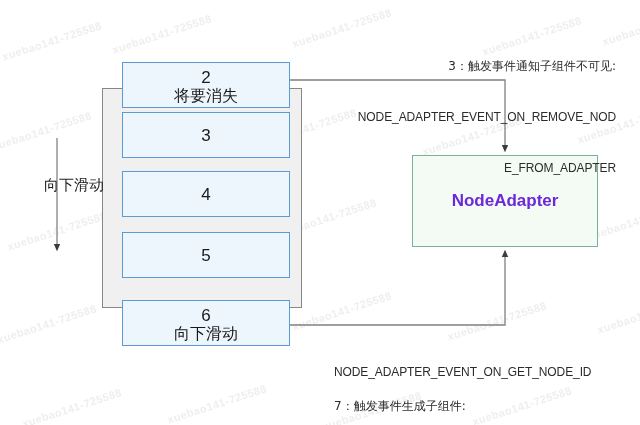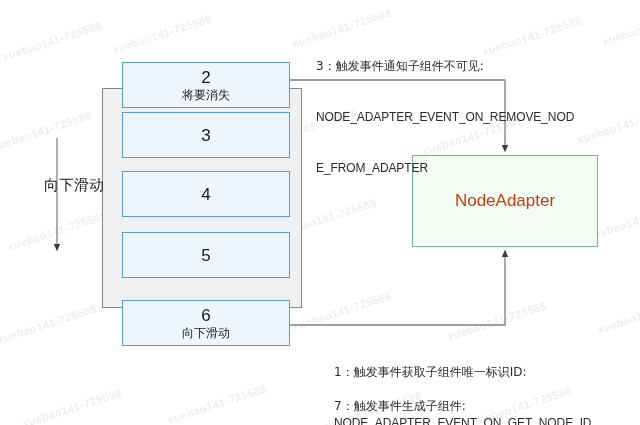--- a/index.html
+++ b/index.html
@@ -65,21 +65,21 @@
     justify-content: center;
   }
   .item-num {
     color: #1a1a1a;
     font-size: 17px;
     line-height: 19px;
     font-family: "Liberation Sans", "DejaVu Sans", sans-serif;
   }
   .item-sub {
     color: #1a1a1a;
-    font-size: 12px;
+    font-size: 16px;
     line-height: 15px;
     margin-top: 1px;
     font-family: "DejaVu Sans", "Liberation Sans", sans-serif;
   }
 
   #item-2 { left: 122px; top: 62px;  width: 168px; height: 46px; }
   #item-3 { left: 122px; top: 112px; width: 168px; height: 46px; }
   #item-4 { left: 122px; top: 171px; width: 168px; height: 46px; }
   #item-5 { left: 122px; top: 232px; width: 168px; height: 46px; }
   #item-6 { left: 122px; top: 300px; width: 168px; height: 46px; }
@@ -93,23 +93,24 @@
     height: 92px;
     box-sizing: border-box;
     background: #f4faf4;
     border: 1.6px solid #74b49b;
     display: flex;
     align-items: center;
     justify-content: center;
     z-index: 5;
   }
   .adapter-label {
-    color: #c2410c;
+    color: #6d28d9;
     font-size: 17px;
     font-family: "Liberation Sans", "DejaVu Sans", sans-serif;
+    font-weight: bold;
   }
 
   
   .connectors {
     position: absolute;
     left: 0; top: 0;
     width: 640px; height: 425px;
     z-index: 4;
     pointer-events: none;
   }
@@ -131,21 +132,21 @@
   
   .annotation {
     position: absolute;
     color: #2b2b2b;
     font-size: 12px;
     line-height: 17px;
     font-family: "DejaVu Sans", "Liberation Sans", sans-serif;
     z-index: 6;
     white-space: pre-wrap;
   }
-  #ann-remove { left: 316px; top: 24px;  width: 300px; }
+  #ann-remove { left: 316px; top: 24px;  width: 300px; text-align: right; }
   #ann-getid  { left: 334px; top: 330px; width: 300px; }
   #ann-add    { left: 334px; top: 364px; width: 300px; }
   .ann-line { display: block; }
   .ann-mono-ish {
     font-family: "Liberation Sans", "DejaVu Sans", sans-serif;
     letter-spacing: -0.1px;
   }
 </style>
 </head>
 <body>
@@ -222,21 +223,20 @@
 
   <div class="scroll-label">向下滑动</div>
 
   <div class="annotation" id="ann-remove">
     <span class="ann-line">3：触发事件通知子组件不可见:</span>
     <span class="ann-line ann-mono-ish">NODE_ADAPTER_EVENT_ON_REMOVE_NOD</span>
     <span class="ann-line ann-mono-ish">E_FROM_ADAPTER</span>
   </div>
 
   <div class="annotation" id="ann-getid">
-    <span class="ann-line">1：触发事件获取子组件唯一标识ID:</span>
     <span class="ann-line ann-mono-ish">NODE_ADAPTER_EVENT_ON_GET_NODE_ID</span>
   </div>
 
   <div class="annotation" id="ann-add">
     <span class="ann-line">7：触发事件生成子组件:</span>
     
     
   </div>
 
 </div>

